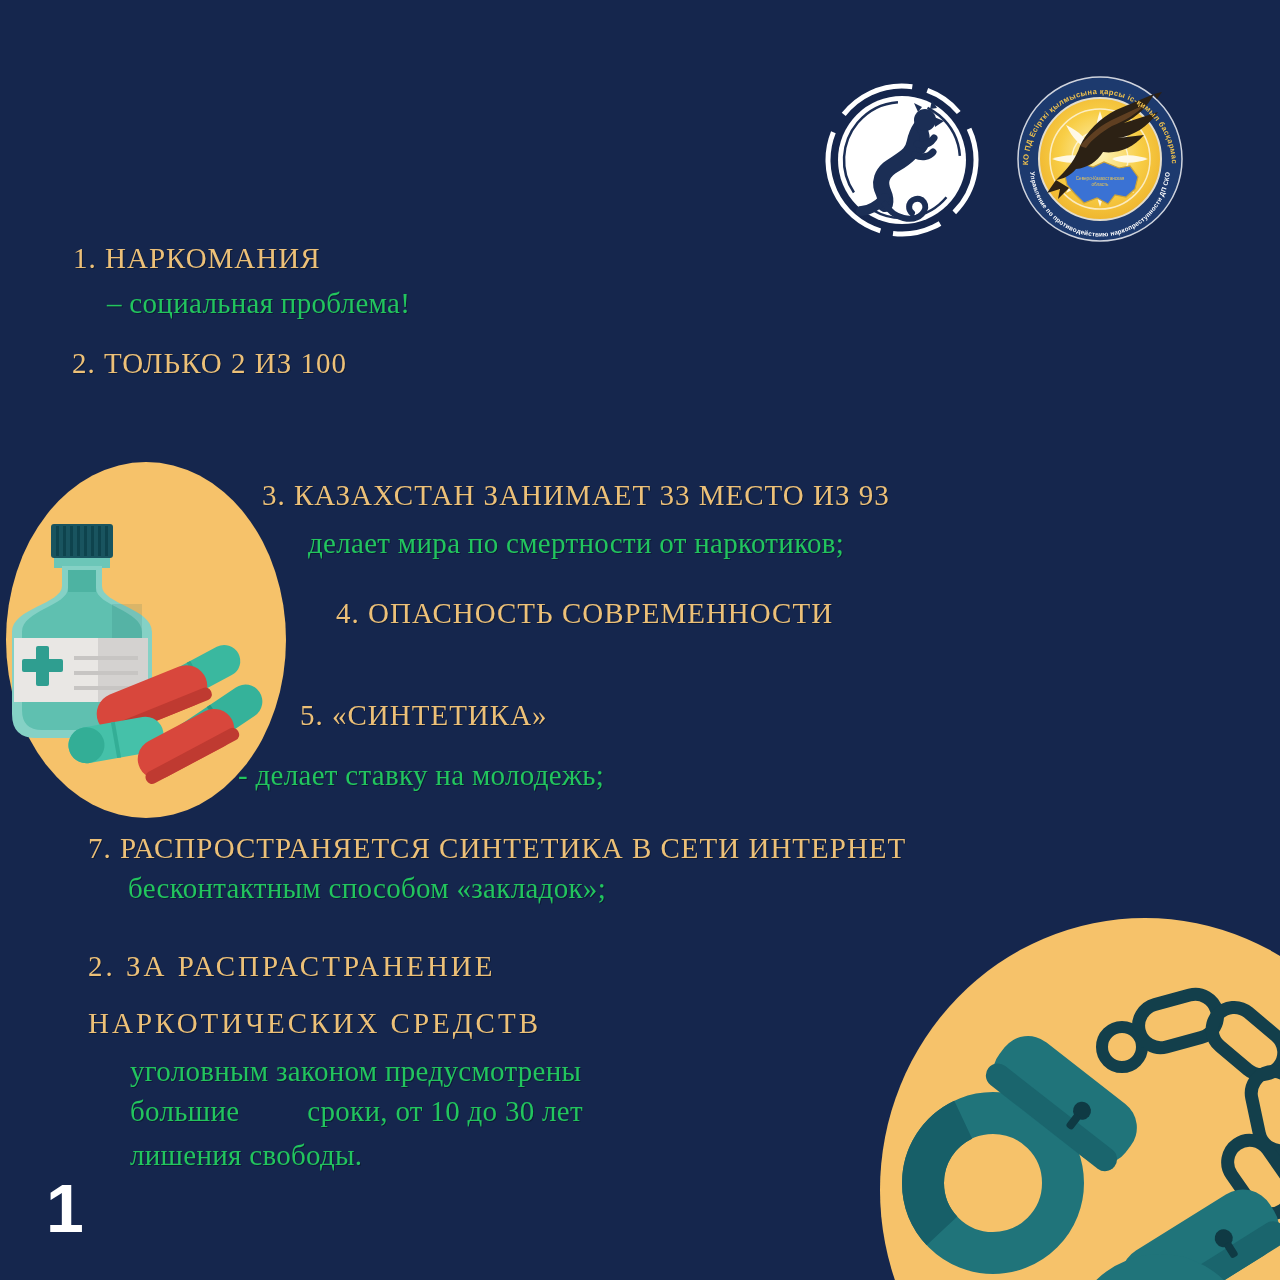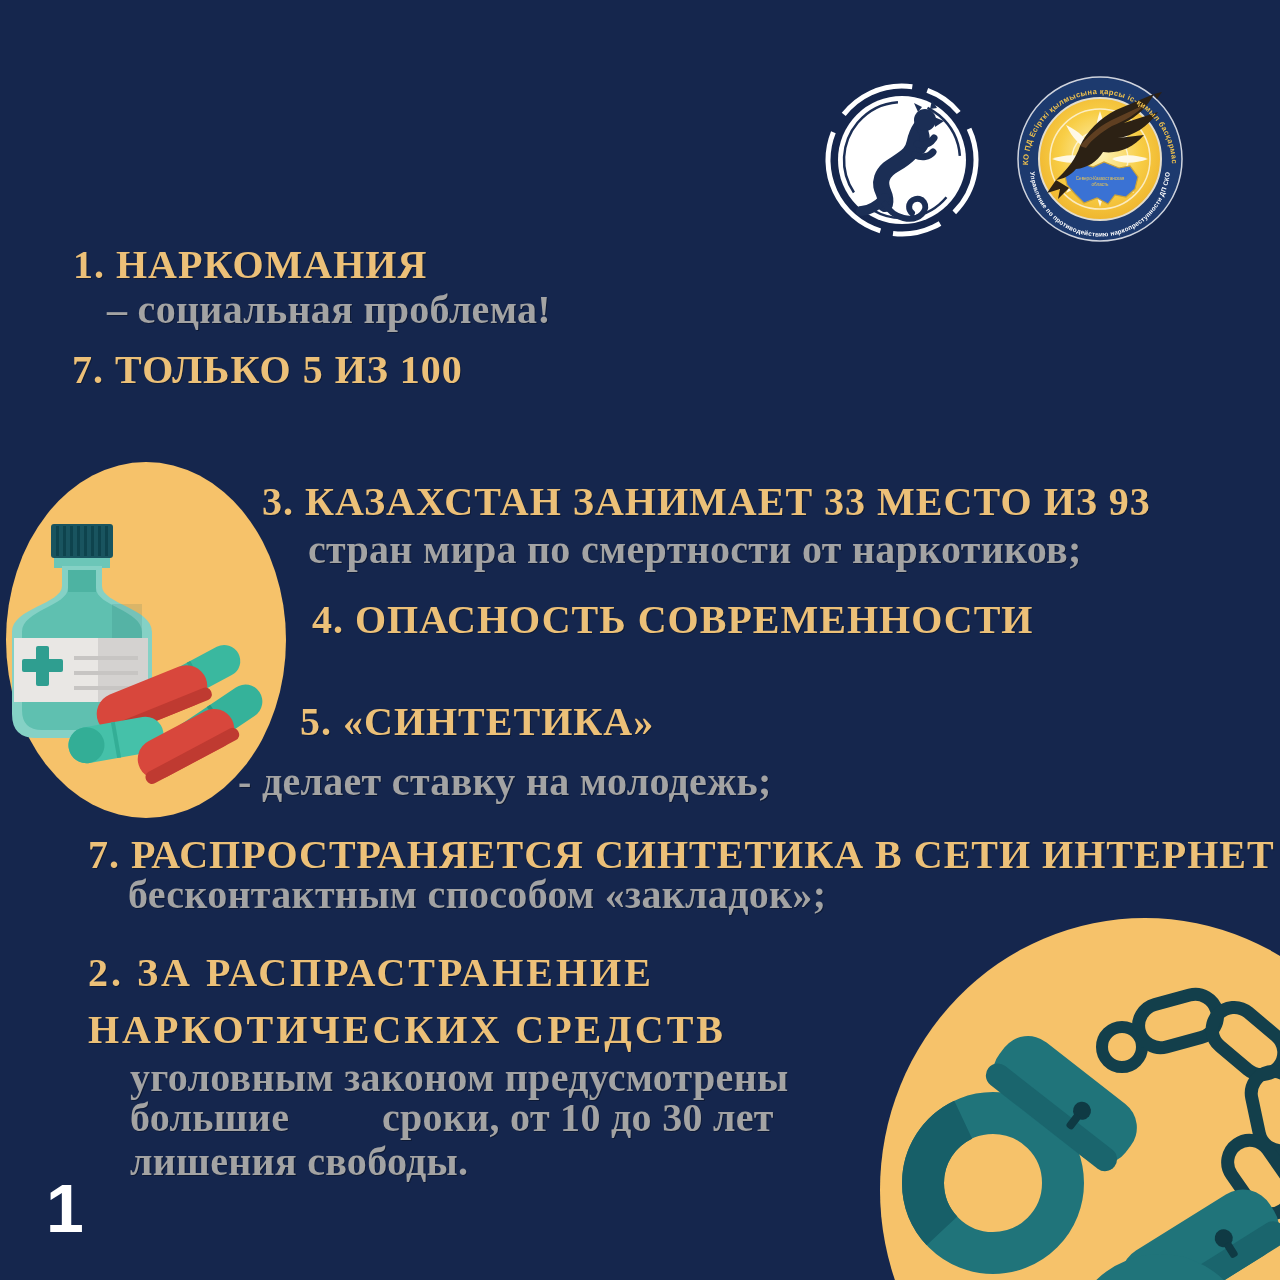--- a/index.html
+++ b/index.html
@@ -3,25 +3,25 @@
 <meta charset="utf-8">
 <style>
   html,body{margin:0;padding:0;background:#0d1b38;}
   .stage{
     position:relative;width:1280px;height:1280px;overflow:hidden;
     background:#15264d;
     font-family:"Liberation Serif",serif;
   }
   .abs{position:absolute;}
   .l{
-    position:absolute;font-weight:700;font-size:40px;line-height:1.1;
+    position:absolute;font-weight:400;font-size:29px;line-height:1.1;
     white-space:pre;letter-spacing:0.3px;
   }
   .gold{color:#ecc078;text-shadow:1px 1px 0 rgba(0,0,0,0.28);letter-spacing:1px;}
-  .white{color:#a3a3a3;text-shadow:1px 1px 0 rgba(0,0,0,0.30);}
+  .white{color:#22c55e;text-shadow:1px 1px 0 rgba(0,0,0,0.30);}
   .sp{letter-spacing:3px;}
   .pagenum{
     position:absolute;left:46px;top:1174px;
     font-family:"Liberation Sans",sans-serif;font-weight:800;
     font-size:68px;color:#ffffff;line-height:1;
   }
   svg{display:block;}
 </style>
 </head>
 <body>
@@ -196,26 +196,26 @@
       <textPath href="#arcTop" startOffset="50%" text-anchor="middle">СКО ПД Есірткі қылмысына қарсы іс-қимыл басқармасы</textPath>
     </text>
     <text font-size="6.4" font-weight="bold" fill="#ffffff" letter-spacing="0.2" font-family="Liberation Sans, sans-serif">
       <textPath href="#arcBot" startOffset="50%" text-anchor="middle">Управление по противодействию наркопреступности ДП СКО</textPath>
     </text>
   </svg>
 
   <div class="l gold" style="left:73px;top:243px">1. НАРКОМАНИЯ</div>
   <div class="l white" style="left:107px;top:288px">– социальная проблема!</div>
 
-  <div class="l gold" style="left:72px;top:348px">7. ТОЛЬКО 5 ИЗ 100</div>
+  <div class="l gold" style="left:72px;top:348px">2. ТОЛЬКО 2 ИЗ 100</div>
 
   <div class="l gold" style="left:262px;top:480px">3. КАЗАХСТАН ЗАНИМАЕТ 33 МЕСТО ИЗ 93</div>
-  <div class="l white" style="left:308px;top:528px">стран мира по смертности от наркотиков;</div>
-
-  <div class="l gold" style="left:312px;top:598px">4. ОПАСНОСТЬ СОВРЕМЕННОСТИ</div>
+  <div class="l white" style="left:308px;top:528px">делает мира по смертности от наркотиков;</div>
+
+  <div class="l gold" style="left:336px;top:598px">4. ОПАСНОСТЬ СОВРЕМЕННОСТИ</div>
 
   <div class="l gold" style="left:300px;top:700px">5. «СИНТЕТИКА»</div>
   <div class="l white" style="left:238px;top:760px">- делает ставку на молодежь;</div>
 
   <div class="l gold" style="left:88px;top:833px">7. РАСПРОСТРАНЯЕТСЯ СИНТЕТИКА В СЕТИ ИНТЕРНЕТ</div>
   <div class="l white" style="left:128px;top:873px">бесконтактным способом «закладок»;</div>
 
   <div class="l gold sp" style="left:88px;top:951px">2. ЗА РАСПРАСТРАНЕНИЕ</div>
   <div class="l white" style="left:130px;top:1056px">уголовным законом предусмотрены</div>
   <div class="l gold sp" style="left:88px;top:1008px">НАРКОТИЧЕСКИХ СРЕДСТВ</div>

